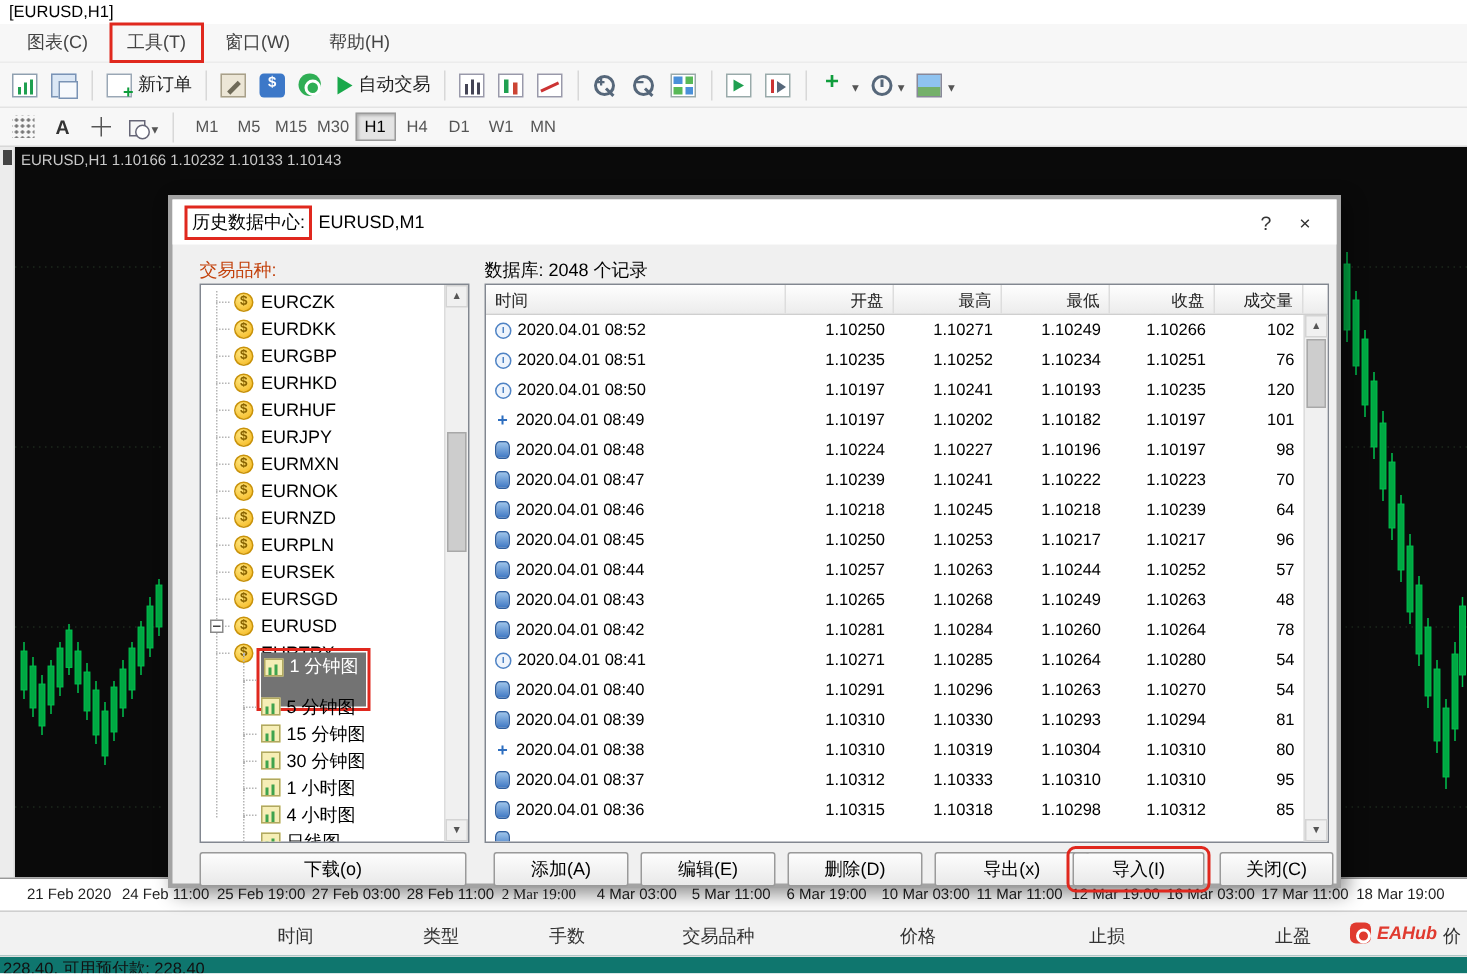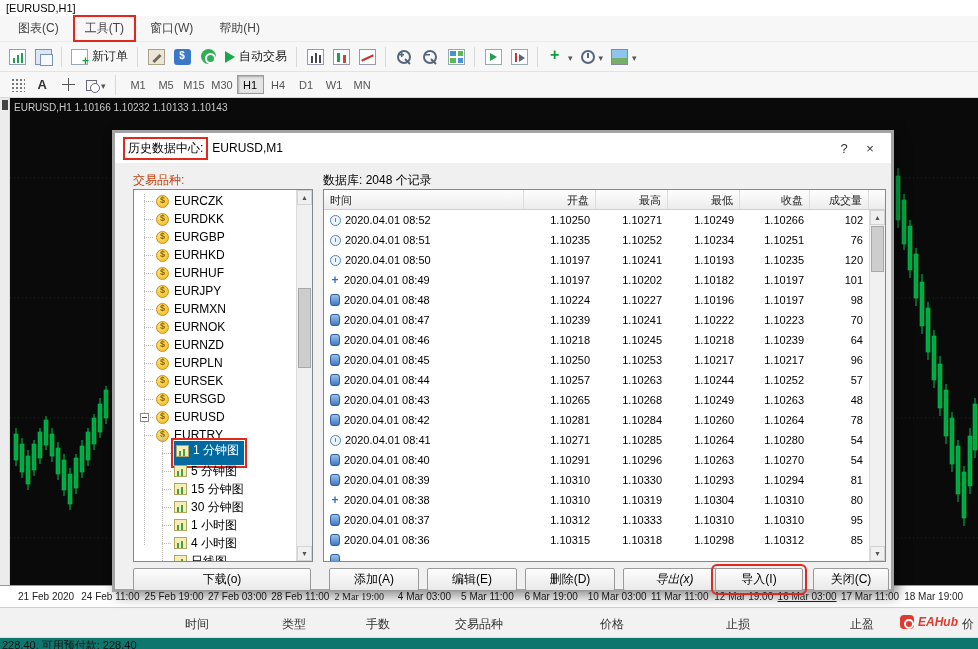--- a/index.html
+++ b/index.html
@@ -9,21 +9,21 @@
   
   .titlebar{position:absolute;top:0;left:0;right:0;height:16px;background:#fff;font-size:11px;line-height:16px;padding-left:6px;color:#000}
   .menubar{position:absolute;top:16px;left:0;right:0;height:26px;background:#f7f7f7;display:flex;align-items:center;padding-left:8px;gap:6px;color:#444;border-bottom:1px solid #ececec}
   .menu-item{padding:3px 10px;font-size:12px}
   .menu-item.ann{outline:2px solid #e0281e}
 
   .toolbar1{position:absolute;top:42px;left:0;right:0;height:30px;background:#f7f7f7;display:flex;align-items:center;padding-left:4px;border-bottom:1px solid #e3e3e3}
   .toolbar2{position:absolute;top:72px;left:0;right:0;height:26px;background:#f7f7f7;display:flex;align-items:center;padding-left:4px;border-bottom:1px solid #d8d8d8}
   .tb-inline{display:flex;align-items:center}
   .sep{width:1px;height:20px;background:#d8d8d8;margin:0 5px;flex:0 0 auto}
-  .tbtn{height:24px;min-width:26px;display:flex;align-items:center;justify-content:center;gap:4px;padding:0 4px;color:#333}
+  .tbtn{height:24px;min-width:26px;display:flex;align-items:center;justify-content:space-between;gap:4px;padding:0 4px;color:#333}
   .tbtn .lbl{font-size:12px;color:#222;white-space:nowrap}
   .dd::after{content:"▾";font-size:9px;color:#555}
 
   
   .ic{width:17px;height:16px;position:relative;display:inline-block;flex:0 0 auto}
   .ic-new-chart-icon{background-color:#fff;border:1px solid #8fa0b0;background-image:linear-gradient(#1fa050,#1fa050),linear-gradient(#1fa050,#1fa050),linear-gradient(#1fa050,#1fa050);background-position:3px 8px,7px 5px,11px 3px;background-size:2px 5px,2px 8px,2px 10px;background-repeat:no-repeat}
   .ic-profiles-icon{background:#dbe7f5;border:1px solid #7a93b5}
   .ic-profiles-icon::after{content:"";position:absolute;left:4px;top:4px;width:11px;height:10px;background:#f7f9fc;border:1px solid #7a93b5}
   .ic-new-order-icon{background:#fff;border:1px solid #9aa7b5}
   .ic-new-order-icon::after{content:"+";position:absolute;right:-2px;bottom:-4px;color:#0f9d3c;font-weight:bold;font-size:12px}
@@ -103,21 +103,21 @@
   .tree-row.child{padding-left:40px}
   .tree-row.child::before{left:28px;width:9px}
   .tree-row.child::after{content:"";position:absolute;left:28px;top:-9px;height:18px;border-left:1px dotted #b5b5b5}
   .minus{position:absolute;left:6px;top:5px;width:9px;height:9px;background:#fff;border:1px solid #8a8a8a;z-index:2}
   .minus::after{content:"";position:absolute;left:1px;top:3px;width:5px;height:1px;background:#444}
   .coin{position:relative;width:13px;height:13px;border-radius:50%;background:radial-gradient(circle at 35% 30%,#ffe680,#f4b519);border:1px solid #c8920a;margin-right:5px;flex:0 0 auto}
   .coin::after{content:"$";position:absolute;left:0;right:0;top:-1px;text-align:center;font-size:9px;font-weight:bold;color:#8a6400}
   .chart-ic{width:13px;height:12px;margin-right:4px;flex:0 0 auto;background-color:#f6eeb6;border:1px solid #b0a860;background-image:linear-gradient(#3fa34d,#3fa34d),linear-gradient(#3fa34d,#3fa34d);background-position:2px 5px,6px 3px;background-size:2px 5px,2px 7px;background-repeat:no-repeat}
   .t-label{font-size:12px;color:#000}
   .p-wrap{display:flex;align-items:center}
-  .p-wrap.sel{background:#0369a1;padding:1px 5px 6px 2px}
+  .p-wrap.sel{background:#737373;padding:1px 5px 18px 2px}
   .p-wrap.sel .t-label{color:#fff}
   .p-wrap.ann-sel{outline:2px solid #e0281e;outline-offset:1px}
 
   .table-box{position:absolute;left:208px;top:56px;width:563px;height:373px;background:#fff;border:1px solid #828790;overflow:hidden}
   .thead{position:absolute;top:0;left:0;right:0;height:20px;display:flex;background:linear-gradient(#fefefe,#ececec);border-bottom:1px solid #cfcfcf}
   .th{font-size:11px;color:#222;padding:3px 6px;border-right:1px solid #ddd;text-align:right;flex:0 0 auto}
   .th.time{text-align:left}
   .tbody{position:absolute;top:20px;bottom:0;left:0;right:16px;overflow:hidden}
   .tr{display:flex;height:20px;align-items:center}
   .td{font-size:11px;padding:0 6px;text-align:right;color:#000;white-space:nowrap;flex:0 0 auto}
@@ -337,21 +337,21 @@
       <span class="axis-label" style="left: 144.6px;">25 Feb 19:00</span>
       <span class="axis-label" style="left: 207.9px;">27 Feb 03:00</span>
       <span class="axis-label" style="left: 271.2px;">28 Feb 11:00</span>
       <span class="axis-label" style="left: 334.5px; font-family: Liberation Serif, serif;">2 Mar 19:00</span>
       <span class="axis-label" style="left: 397.8px;">4 Mar 03:00</span>
       <span class="axis-label" style="left: 461.1px;">5 Mar 11:00</span>
       <span class="axis-label" style="left: 524.4px;">6 Mar 19:00</span>
       <span class="axis-label" style="left: 587.7px;">10 Mar 03:00</span>
       <span class="axis-label" style="left: 651px;">11 Mar 11:00</span>
       <span class="axis-label" style="left: 714.3px;">12 Mar 19:00</span>
-      <span class="axis-label" style="left: 777.6px; text-decoration: underline;">16 Mar 03:00</span>
+      <span class="axis-label" style="left: 777.6px;">16 Mar 03:00</span>
       <span class="axis-label" style="left: 840.9px;">17 Mar 11:00</span>
       <span class="axis-label" style="left: 904.2px;">18 Mar 19:00</span>
     </div>
 
   <div class="status-bar" id="status-bar">
     <span class="watermark">
       <span class="wm-icon"></span>
       <span>EAHub</span>
     </span>
     <span class="sb-h partial">价</span>
@@ -695,18 +695,18 @@
         <span class="vs-thumb t-table"></span>
         <span class="vs-down"></span>
       </div>
     </div>
 
     <div id="dlg-buttons">
         <div class="dlg-btn" style="left: 18px; width: 178px;">下载(o)</div>
         <div class="dlg-btn" style="left: 214px; width: 90px;">添加(A)</div>
         <div class="dlg-btn" style="left: 312px; width: 90px;">编辑(E)</div>
         <div class="dlg-btn" style="left: 410px; width: 90px;">删除(D)</div>
-        <div class="dlg-btn" style="left: 508px; width: 103px; font-style: italic;">导出(x)</div>
+        <div class="dlg-btn" style="left: 508px; width: 103px;">导出(x)</div>
         <div class="dlg-btn ann" style="left: 600px; width: 88px;">导入(I)</div>
         <div class="dlg-btn" style="left: 698px; width: 76px;">关闭(C)</div>
       </div>
   </div>
 </div>
 
 </body></html>

